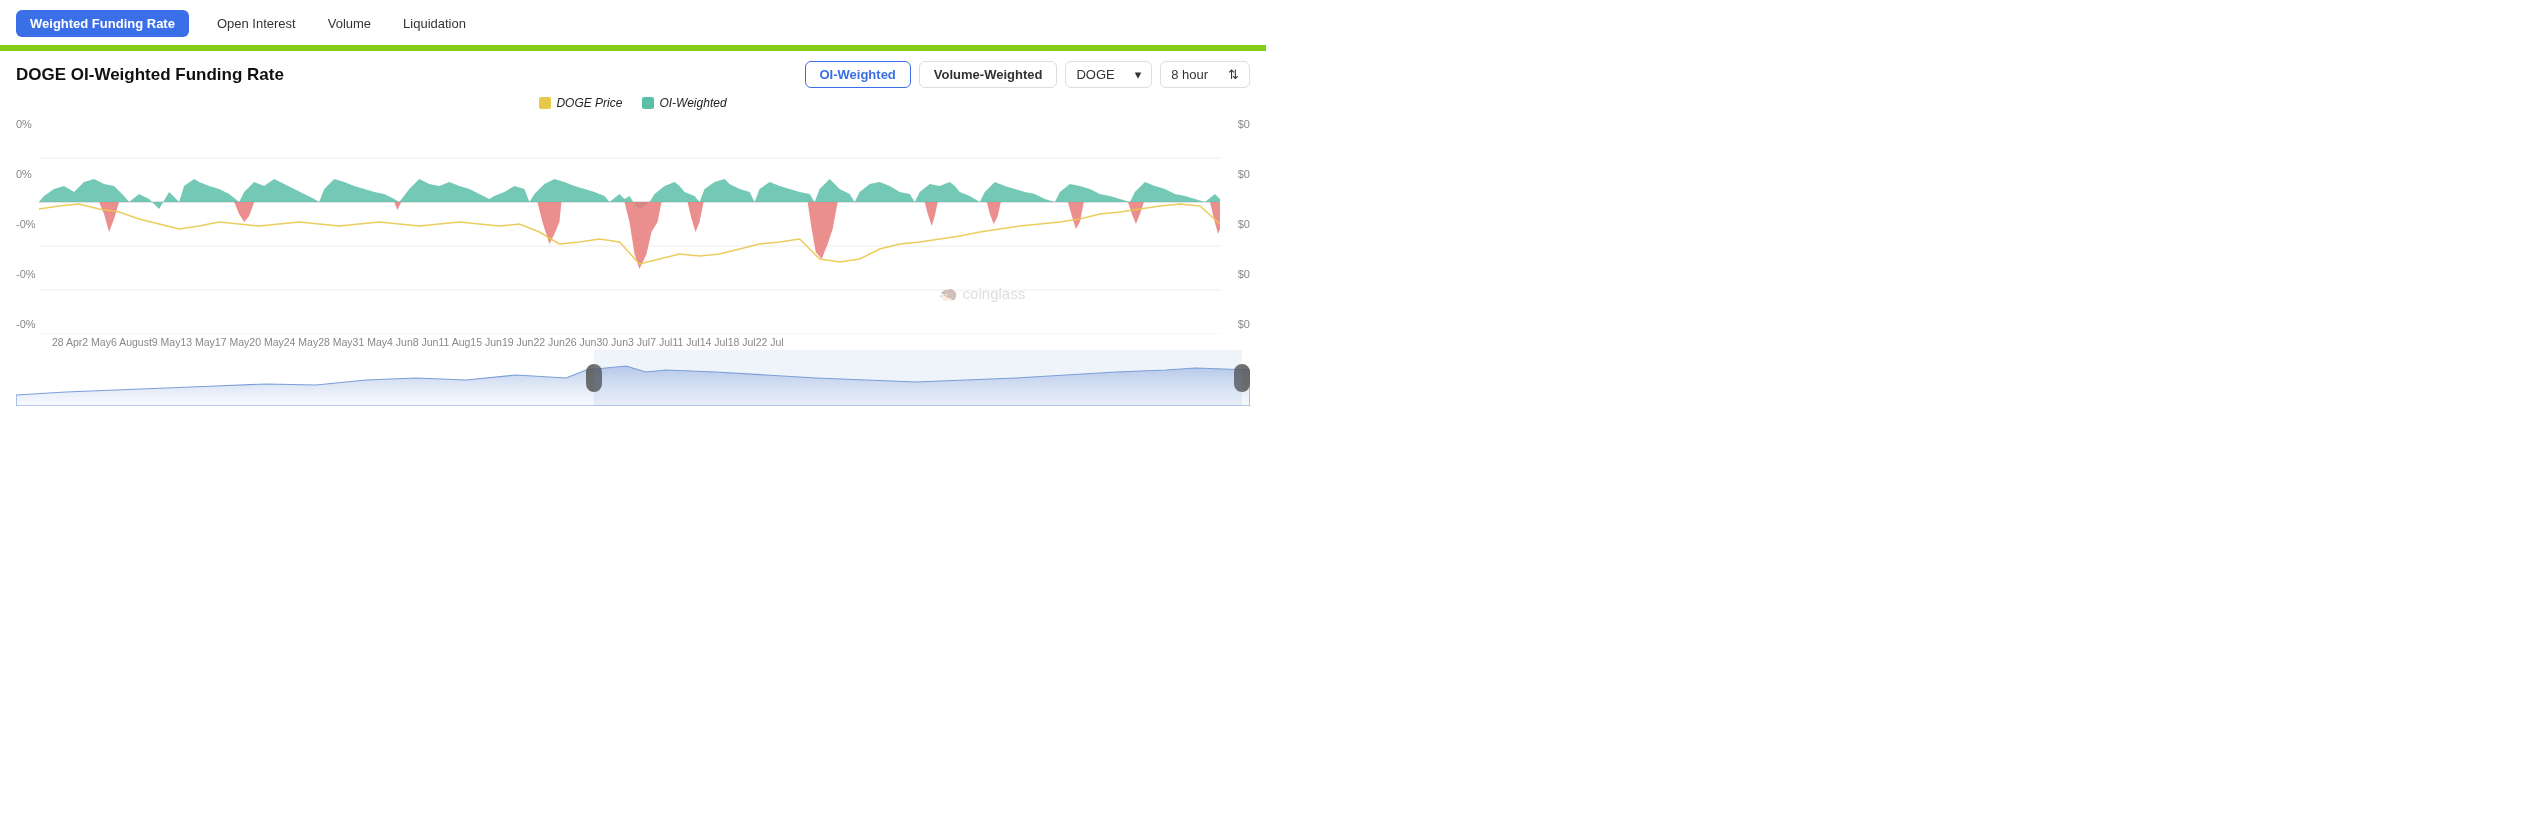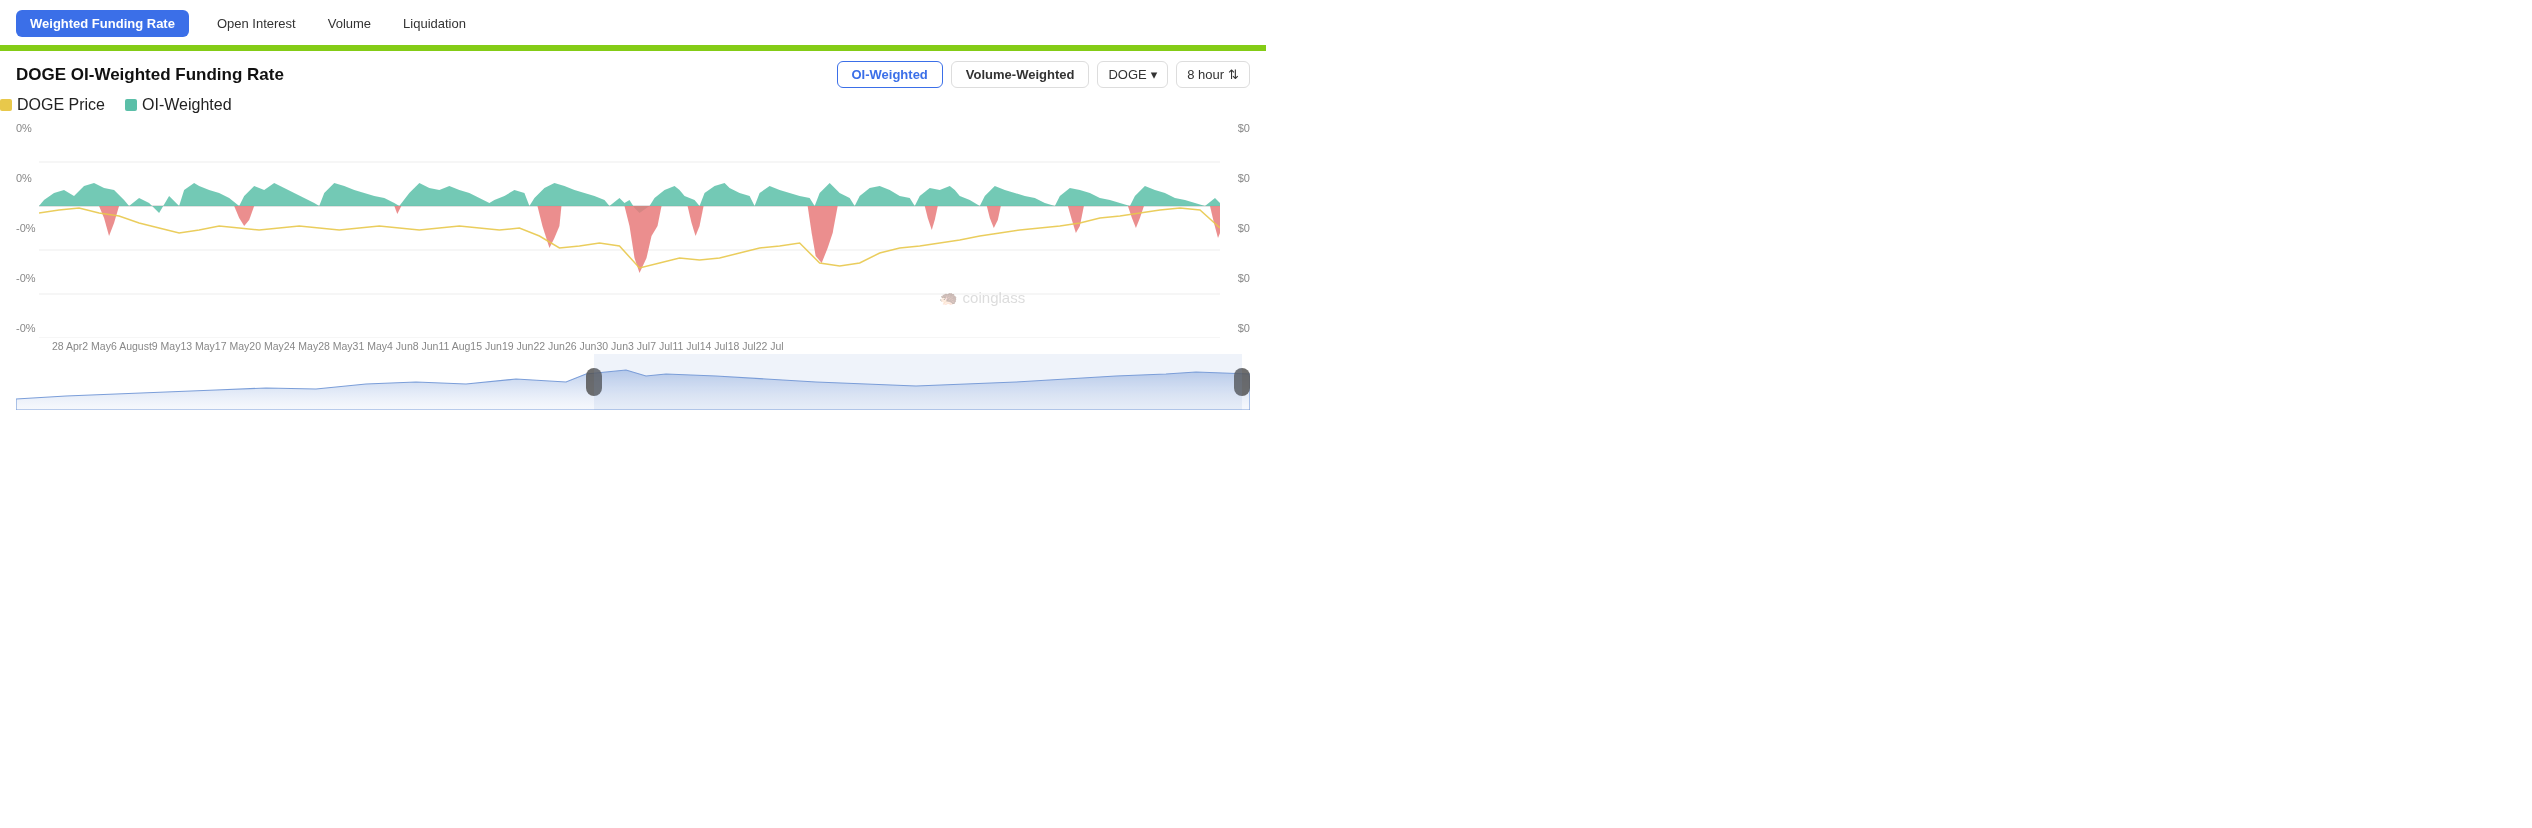--- a/index.html
+++ b/index.html
@@ -80,29 +80,31 @@
     .ctrl-select {
       border: 1.5px solid #ddd;
       border-radius: 6px;
       padding: 5px 10px;
       font-size: 13px;
       color: #333;
       background: #fff;
       cursor: pointer;
       display: flex;
       align-items: center;
-      gap: 4px;
+      gap: 20px;
     }
 
     .legend {
       display: flex;
       align-items: center;
+      justify-content: center;
       gap: 20px;
       padding: 2px 0 4px;
-      font-size: 16px;
+      font-size: 12px;
+      font-style: italic;
     }
 
     .legend-item {
       display: flex;
       align-items: center;
       gap: 5px;
     }
 
     .legend-dot {
       width: 12px;

